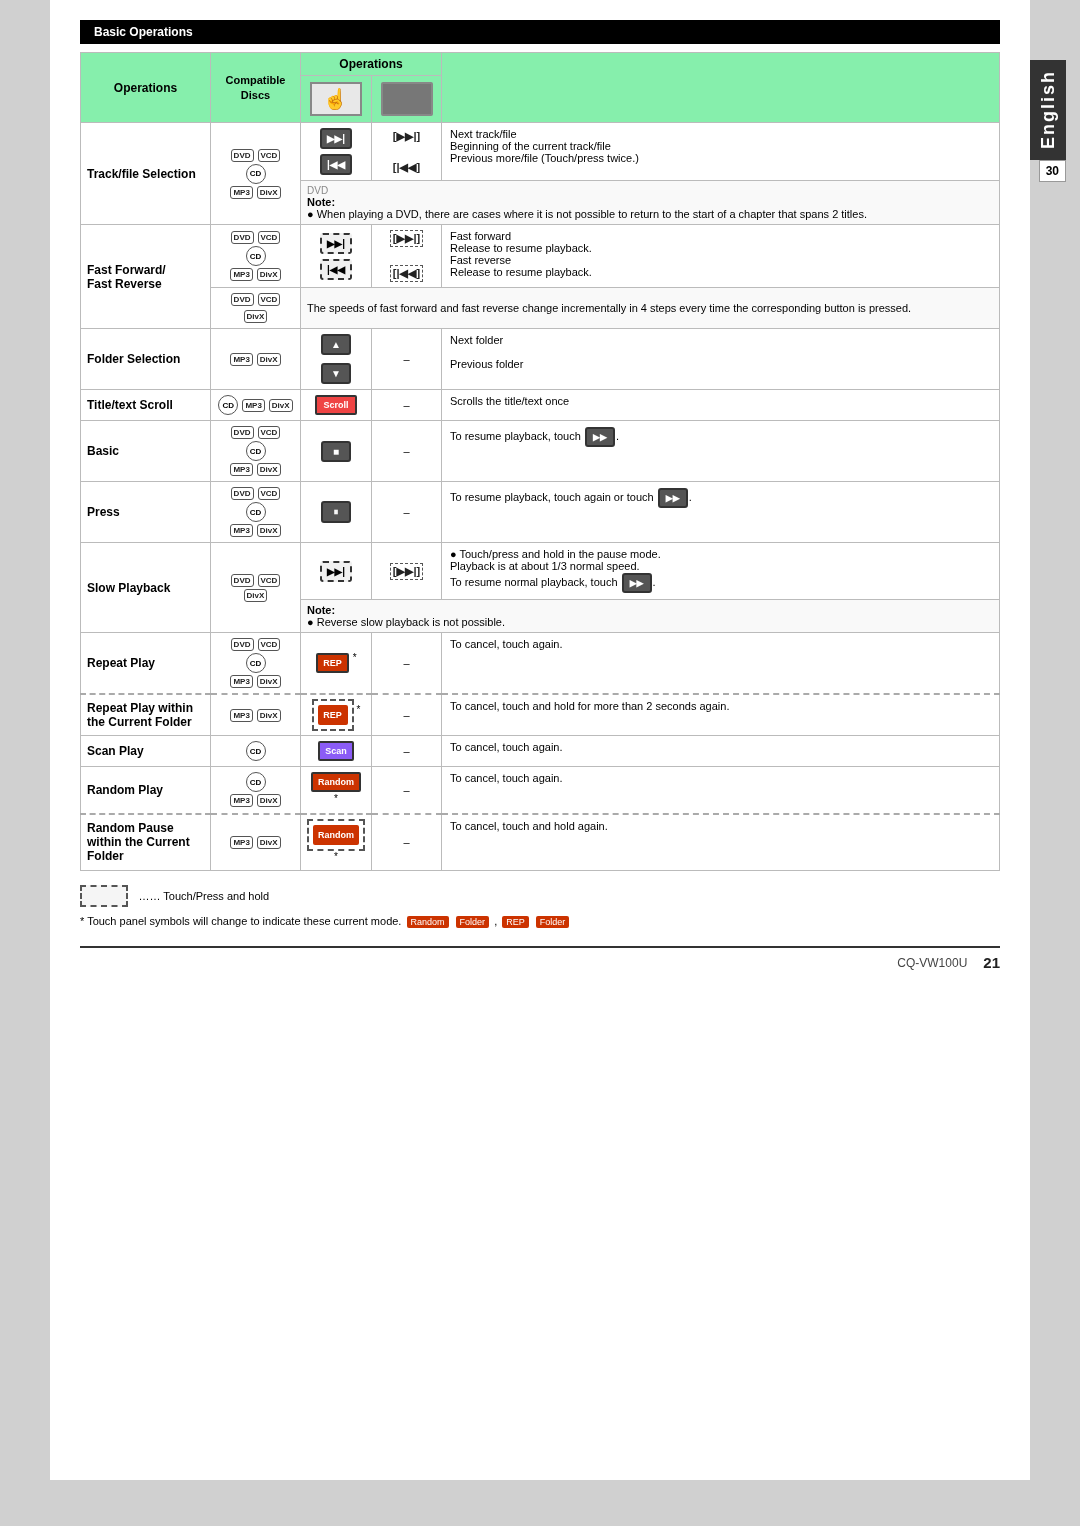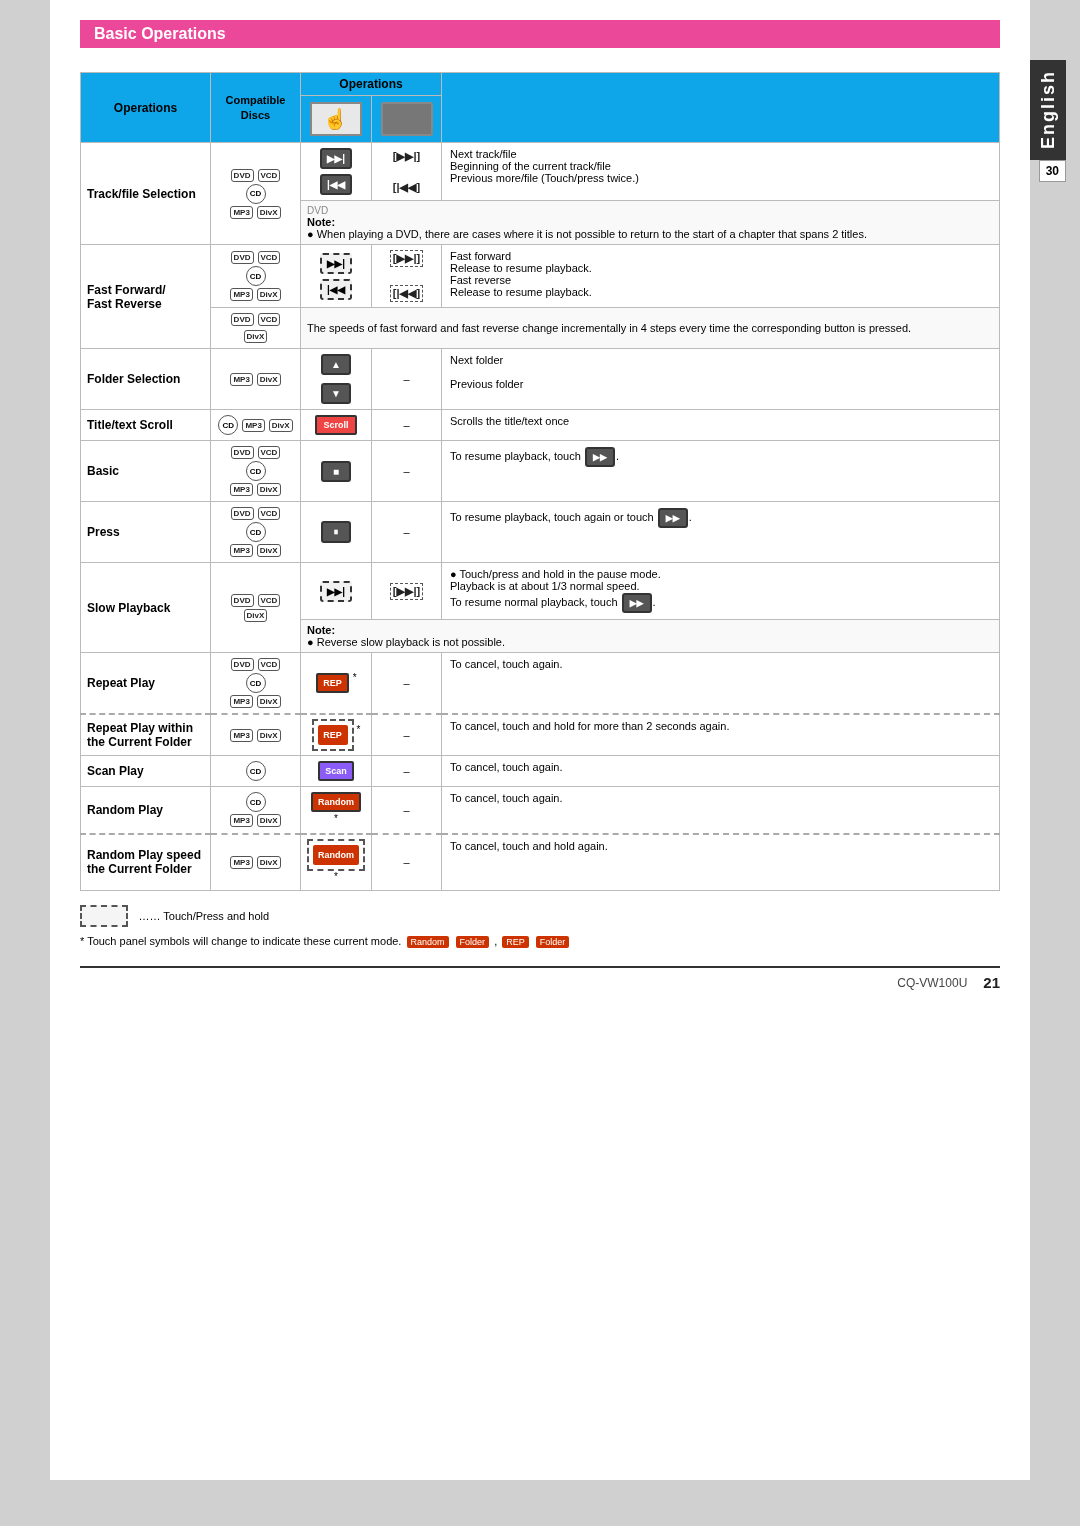--- a/index.html
+++ b/index.html
@@ -44,43 +44,43 @@
       top: 160px;
       background: #fff;
       border: 1px solid #999;
       font-size: 12px;
       padding: 3px 6px;
       font-weight: bold;
     }
 
     
     .section-title {
-      background: #ec4899;
-      color: #fff;
-      font-size: 16px;
+      background: #000000;
+      color: #fff;
+      font-size: 12px;
       font-weight: bold;
       padding: 5px 14px;
-      margin-bottom: 24px;
+      margin-bottom: 8px;
       display: inline-block;
       width: 100%;
     }
 
     
     .ops-table {
       width: 100%;
       border-collapse: collapse;
       font-size: 11px;
     }
     .ops-table th, .ops-table td {
       border: 1px solid #bbb;
       padding: 4px 6px;
       vertical-align: middle;
     }
     .ops-table thead th {
-      background: #0ea5e9;
+      background: #86efac;
       font-weight: bold;
       text-align: center;
       font-size: 12px;
     }
     .ops-table .row-label {
       font-weight: bold;
       font-size: 12px;
       width: 130px;
       min-width: 110px;
       vertical-align: middle;
@@ -600,21 +600,21 @@
           <span style="font-size:10px;vertical-align:super;">*</span>
         </td>
         <td class="btn-col2" style="text-align:center;">–</td>
         <td class="desc-col">
           To cancel, touch again.
         </td>
       </tr>
 
       <tr style="border-top:2px dashed #aaa;">
         <td class="row-label" style="border-top:2px dashed #aaa;">
-          <strong>Random Play speed the Current Folder</strong>
+          <strong>Random Pause within the Current Folder</strong>
         </td>
         <td class="disc-col" style="border-top:2px dashed #aaa;">
           <div class="disc-row">
             <span class="disc-badge mp3">MP3</span>
               <span class="disc-badge divx">DivX</span>
           </div>
         </td>
         <td class="btn-col" style="border-top:2px dashed #aaa;">
           <div style="border:2px dashed #555;padding:3px;display:inline-block;">
             <div class="btn-icon random-btn" style="border:none;">Random</div>

